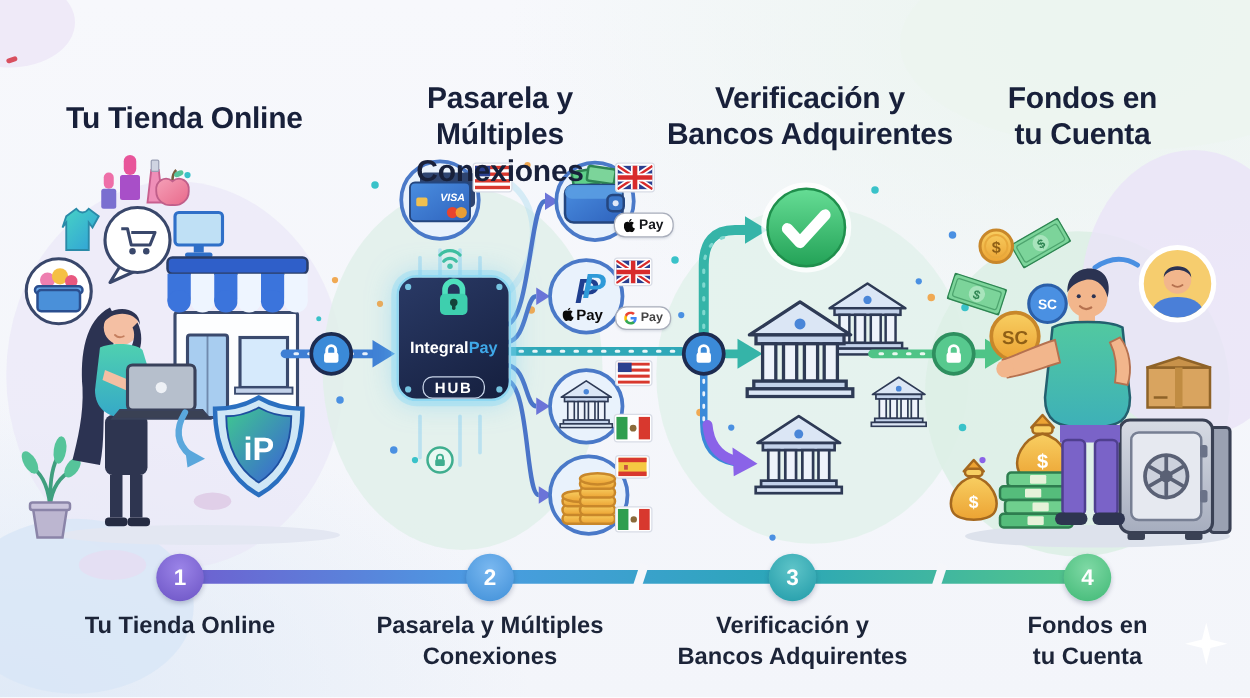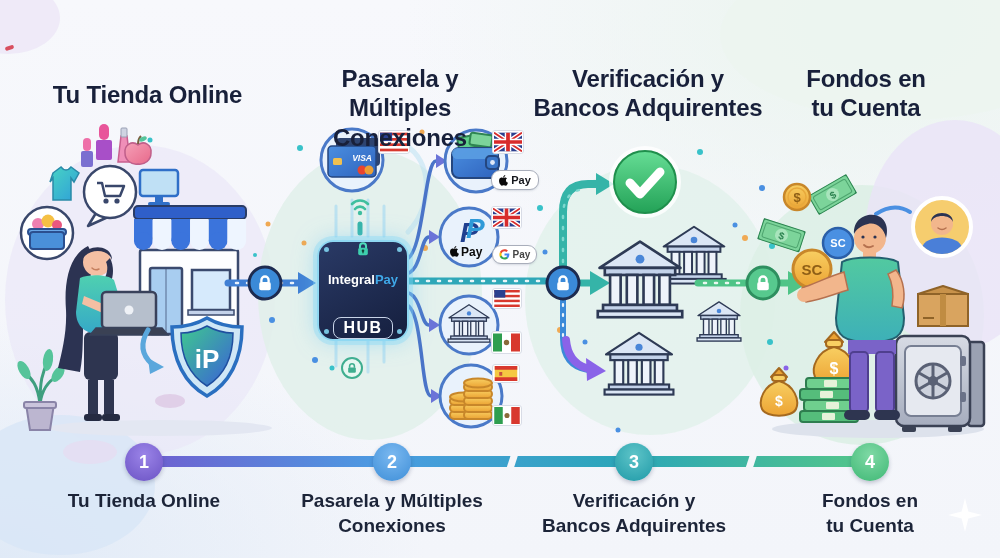--- a/index.html
+++ b/index.html
@@ -15,32 +15,32 @@
 
   
   .hdr{position:absolute;font-weight:700;font-size:24px;line-height:1.22;color:#18203a;
        text-align:center;white-space:pre-line;letter-spacing:-0.2px;}
   .hdr1{left:30px;top:80px;width:235px;}
   .hdr2{left:288px;top:64px;width:224px;}
   .hdr3{left:528px;top:64px;width:240px;}
   .hdr4{left:796px;top:64px;width:140px;}
 
   
-  .hub{position:absolute;left:317px;top:240px;width:88px;height:97px;border-radius:16px;
+  .hub{position:absolute;left:317px;top:220px;width:88px;height:97px;border-radius:16px;
        background:linear-gradient(150deg,#2a3a66,#151f3e);
        border:2px solid #8fd8f2;
        box-shadow:0 0 0 4px rgba(130,215,245,.35), 0 0 22px rgba(110,200,240,.55);
        display:flex;flex-direction:column;align-items:center;justify-content:center;gap:16px;}
   .hub .screw{position:absolute;width:5px;height:5px;border-radius:50%;background:#7fd4f0;opacity:.9;}
   .hub .s-tl{left:5px;top:5px;} .hub .s-tr{right:5px;top:5px;}
   .hub .s-bl{left:5px;bottom:5px;} .hub .s-br{right:5px;bottom:5px;}
   .hub-brand{font-size:13px;font-weight:700;letter-spacing:0;}
   .hub-brand .b1{color:#ffffff;} .hub-brand .b2{color:#3fa8e8;}
-  .hub-pill{margin-top:14px;border:1.5px solid #c8d4e8;border-radius:8px;color:#fff;
-            font-size:16px;font-weight:700;letter-spacing:1.5px;padding:1px 9px;}
+  .hub-pill{margin-top:0;border:1.5px solid #c8d4e8;border-radius:8px;color:#fff;
+            font-size:12px;font-weight:700;letter-spacing:1.5px;padding:1px 9px;}
 
   
   .pill{position:absolute;background:#fff;border:1.5px solid #a9aebb;border-radius:9px;
         display:flex;align-items:center;justify-content:center;gap:3px;font-weight:700;color:#15171c;
         box-shadow:0 1px 2px rgba(40,60,90,.15);}
   .apple-pill{left:491px;top:170px;width:46px;height:18px;font-size:11px;}
   .gpay-pill{left:492px;top:245px;width:43px;height:17px;font-size:10px;color:#444;}
 
   
   .tl-bar{position:absolute;left:144px;top:456px;width:727px;height:11px;border-radius:6px;

